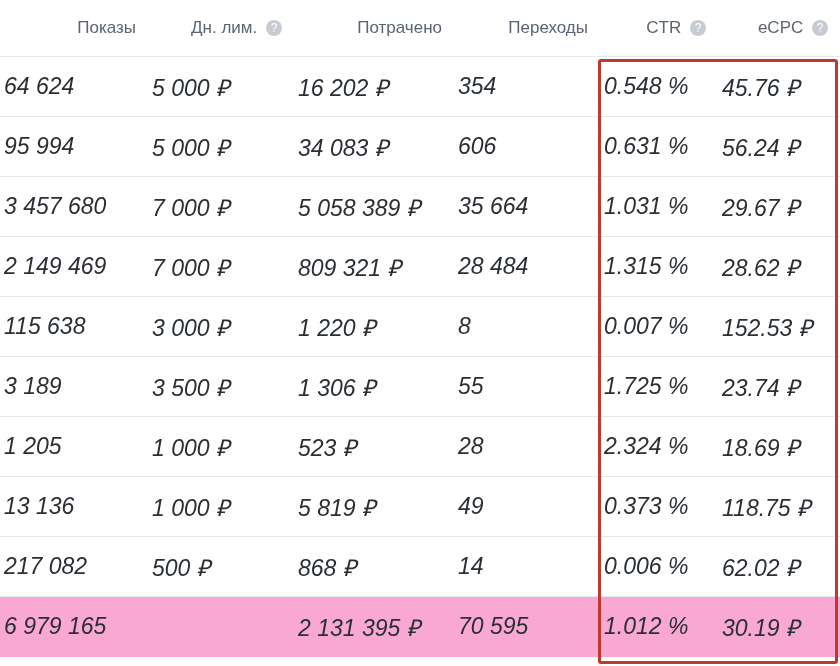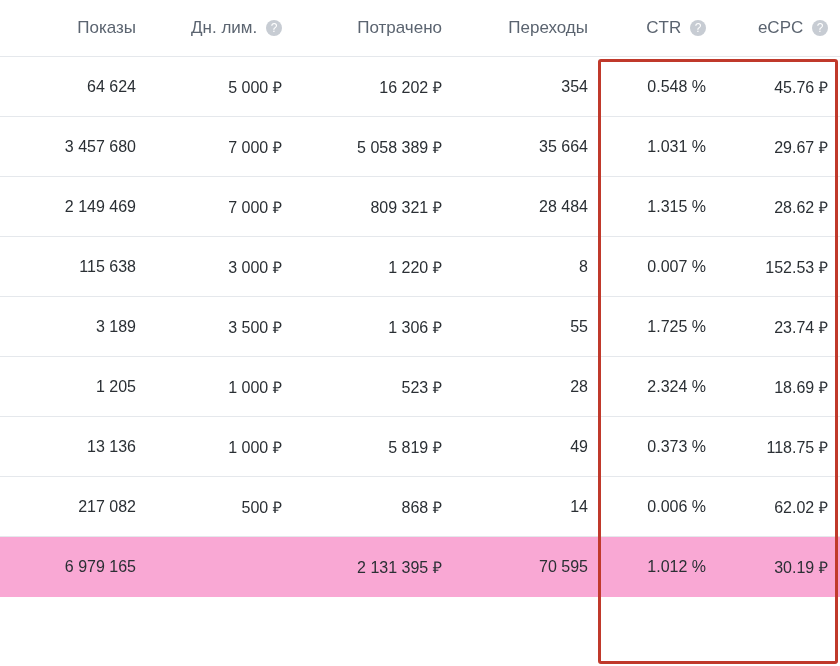--- a/index.html
+++ b/index.html
@@ -35,28 +35,29 @@
     font-weight: 400;
     font-size: 17px;
     color: #5b6470;
     padding: 18px 12px 18px 4px;
     text-align: right;
     border-bottom: 1px solid #e5e8ec;
     vertical-align: middle;
     white-space: nowrap;
   }
   td {
-    font-size: 16px;
+    font-size: 23px;
     color: #2a2f34;
     padding: 0 12px 0 4px;
     height: 60px;
-    text-align: right;
+    text-align: left;
     border-bottom: 1px solid #e5e8ec;
     vertical-align: middle;
     white-space: nowrap;
+    font-style: italic;
   }
   tr.total td {
     background: #f9a8d4;
     border-bottom: none;
   }
   .help {
     display: inline-block;
     width: 16px;
     height: 16px;
     border-radius: 50%;
@@ -122,20 +123,28 @@
     <tbody id="tbody">
         <tr>
           <td>64 624</td>
           <td>5 000 ₽</td>
           <td>16 202 ₽</td>
           <td>354</td>
           <td>0.548 %</td>
           <td>45.76 ₽</td>
         </tr>
         <tr>
+          <td>95 994</td>
+          <td>5 000 ₽</td>
+          <td>34 083 ₽</td>
+          <td>606</td>
+          <td>0.631 %</td>
+          <td>56.24 ₽</td>
+        </tr>
+        <tr>
           <td>3 457 680</td>
           <td>7 000 ₽</td>
           <td>5 058 389 ₽</td>
           <td>35 664</td>
           <td>1.031 %</td>
           <td>29.67 ₽</td>
         </tr>
         <tr>
           <td>2 149 469</td>
           <td>7 000 ₽</td>

